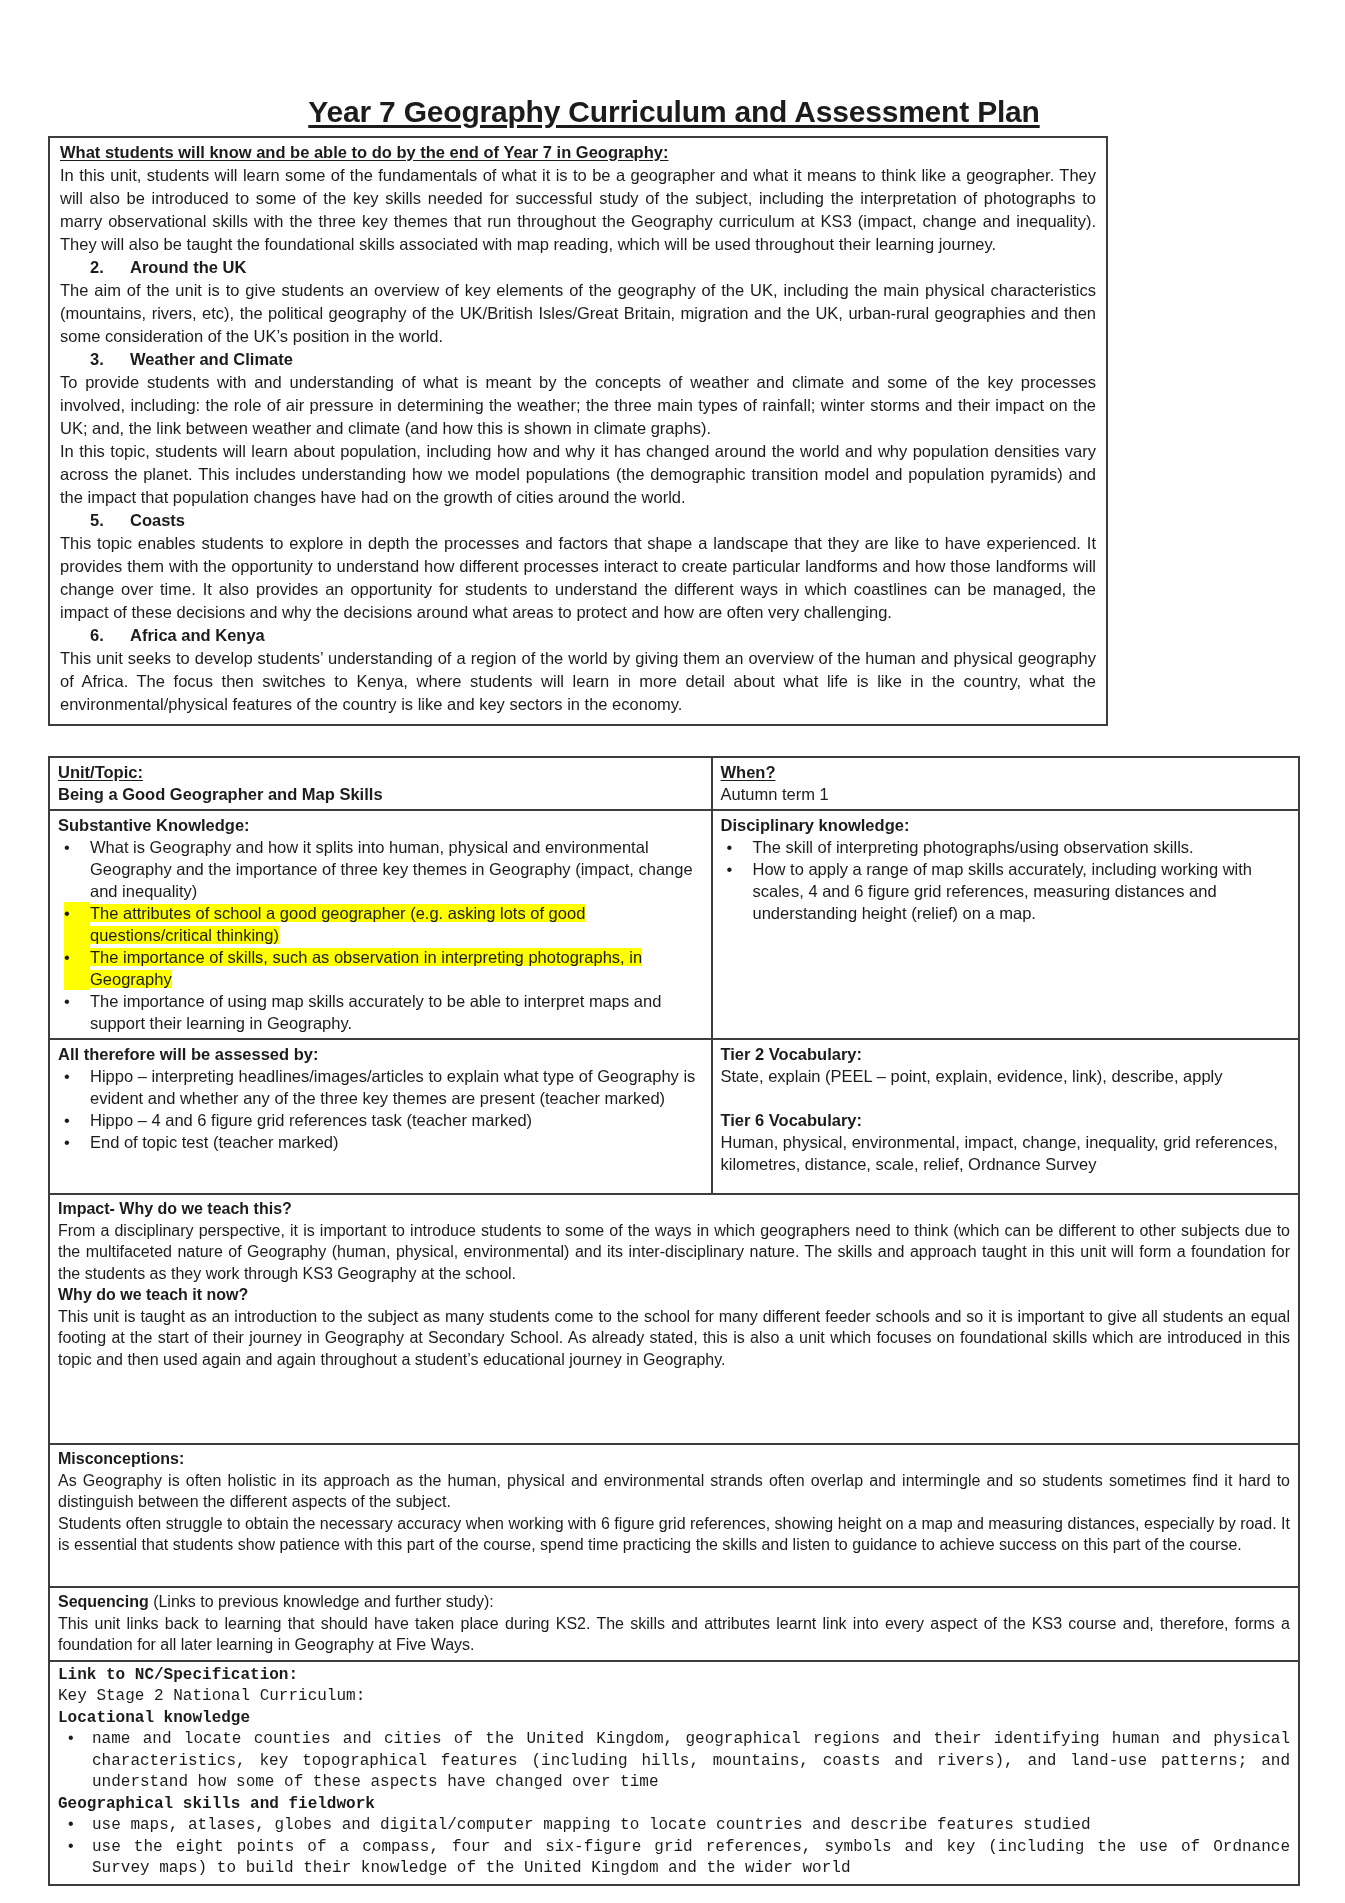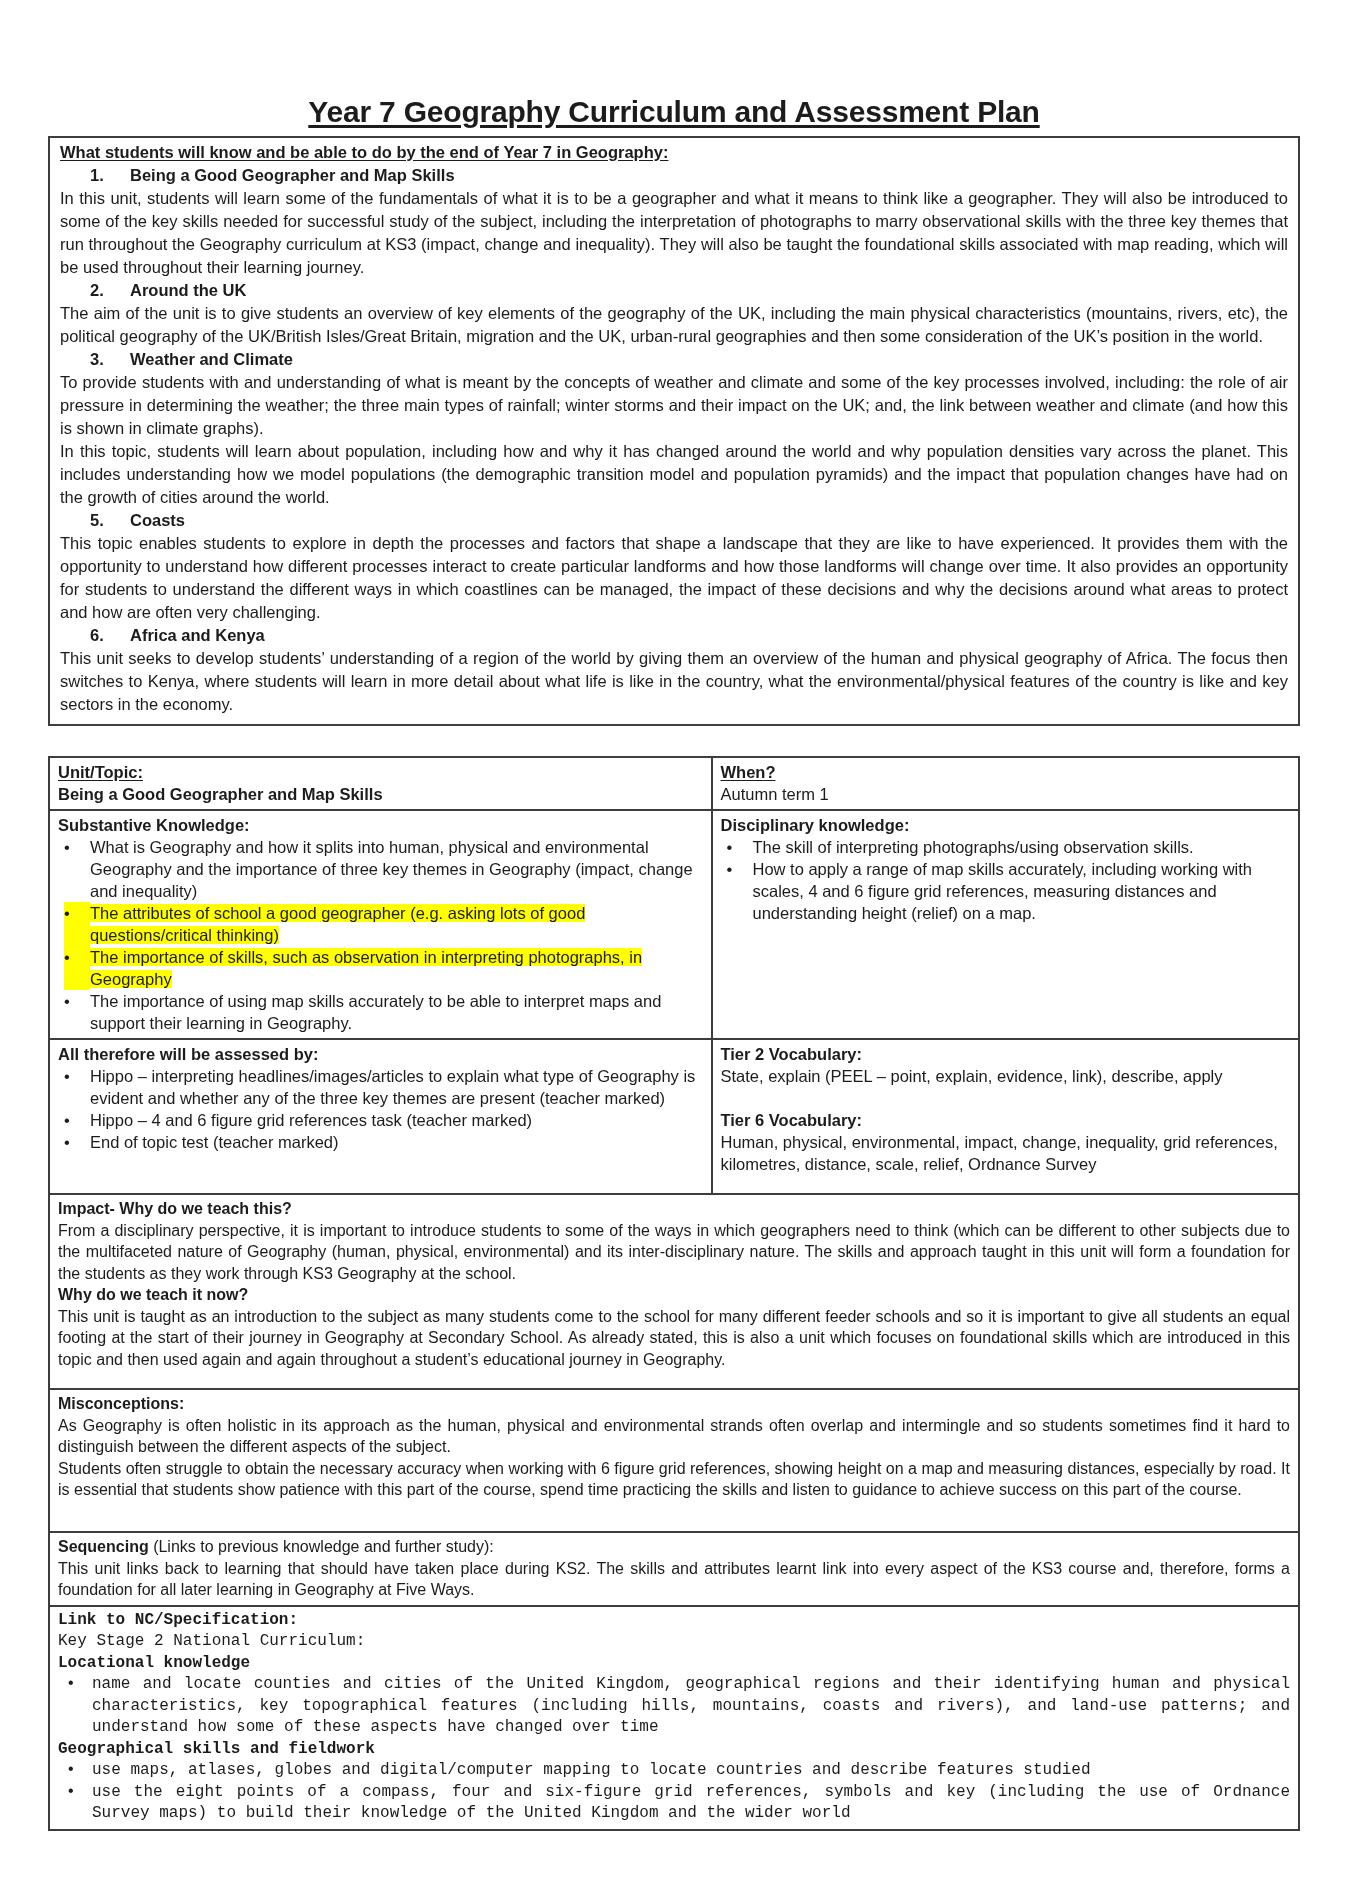--- a/index.html
+++ b/index.html
@@ -10,42 +10,42 @@
     color:#1c1c1c;
   }
   .page { width:1345px; padding:95px 45px 0 48px; }
   .title {
     text-align:center; font-size:30px; font-weight:bold;
     text-decoration:underline; text-decoration-thickness:3px; text-underline-offset:3px;
     margin-bottom:7px; letter-spacing:-0.2px;
   }
   
   .box {
-    border:2px solid #3d3d3d; width:1252px;
+    border:2px solid #3d3d3d; width:1060px;
     padding:3px 10px 8px 10px;
     font-size:16.5px; line-height:23px;
   }
   .ov-heading { font-weight:bold; text-decoration:underline; text-underline-offset:2px; }
   .unit-title { font-weight:bold; padding-left:30px; }
   .unit-num { display:inline-block; min-width:40px; }
   .p-just { text-align:justify; }
   
   table.plan {
     border-collapse:collapse; width:1252px; margin-top:30px;
     font-size:16.5px; line-height:22px; table-layout:fixed;
   }
   table.plan td {
     border:2px solid #3d3d3d; vertical-align:top; padding:3px 8px 4px 8px;
   }
   .b { font-weight:bold; }
   .u { text-decoration:underline; text-underline-offset:2px; }
   tr.r2 td { height:176px; }
   tr.r3 td { height:155px; }
   tr.lower td { font-size:16px; line-height:21.5px; }
-  tr.r4 td { height:195px;border-radius:15px; }
+  tr.r4 td { height:250px;border-radius:15px; }
   tr.r5 td { height:143px; }
   tr.r6 td { height:60px; }
   tr.r7 td { height:211px;font-family:Liberation Mono, monospace; }
   
   .bullet { display:flex; margin-left:6px; }
   .bullet .bm { flex:0 0 26px; width:26px; }
   .bullet .bt { flex:1; }
   .bullet.hl .bm { background:#ffff00; }
   .bullet.hl .bt span { background:#ffff00; }
   .nc .bullet { margin-left:4px; }
@@ -56,21 +56,20 @@
 <body>
 
 <div class="page">
 
   <div class="title">Year 7 Geography Curriculum and Assessment Plan</div>
 
   <div class="box">
     <div class="ov-heading">What students will know and be able to do by the end of Year 7 in Geography:</div>
 
     <div>
-      <div class="unit-title"><span class="unit-num">1.</span><span>Being a Good Geographer and Map Skills</span></div>
       <div class="p-just">In this unit, students will learn some of the fundamentals of what it is to be a geographer and what it means to think like a geographer. They will also be introduced to some of the key skills needed for successful study of the subject, including the interpretation of photographs to marry observational skills with the three key themes that run throughout the Geography curriculum at KS3 (impact, change and inequality). They will also be taught the foundational skills associated with map reading, which will be used throughout their learning journey.</div>
     </div>
     <div>
       <div class="unit-title"><span class="unit-num">2.</span><span>Around the UK</span></div>
       <div class="p-just">The aim of the unit is to give students an overview of key elements of the geography of the UK, including the main physical characteristics (mountains, rivers, etc), the political geography of the UK/British Isles/Great Britain, migration and the UK, urban-rural geographies and then some consideration of the UK’s position in the world.</div>
     </div>
     <div>
       <div class="unit-title"><span class="unit-num">3.</span><span>Weather and Climate</span></div>
       <div class="p-just">To provide students with and understanding of what is meant by the concepts of weather and climate and some of the key processes involved, including: the role of air pressure in determining the weather; the three main types of rainfall; winter storms and their impact on the UK; and, the link between weather and climate (and how this is shown in climate graphs).</div>
     </div>

